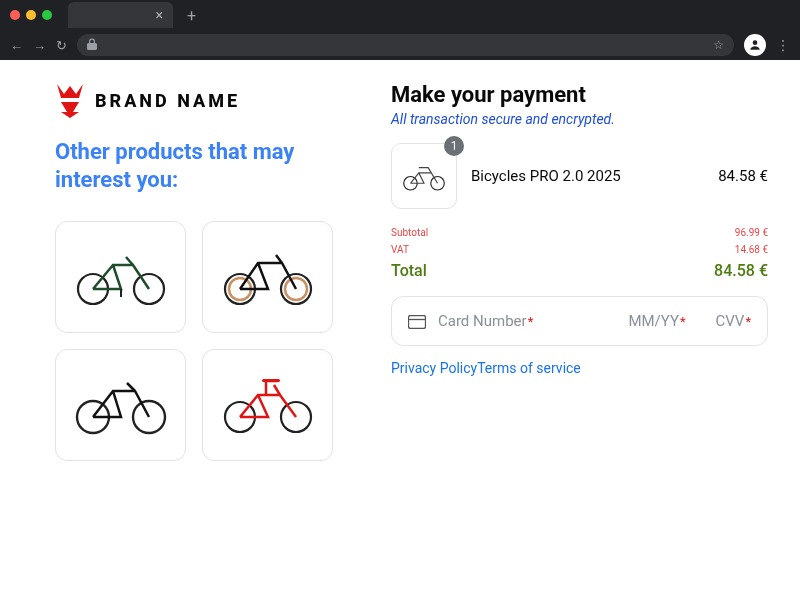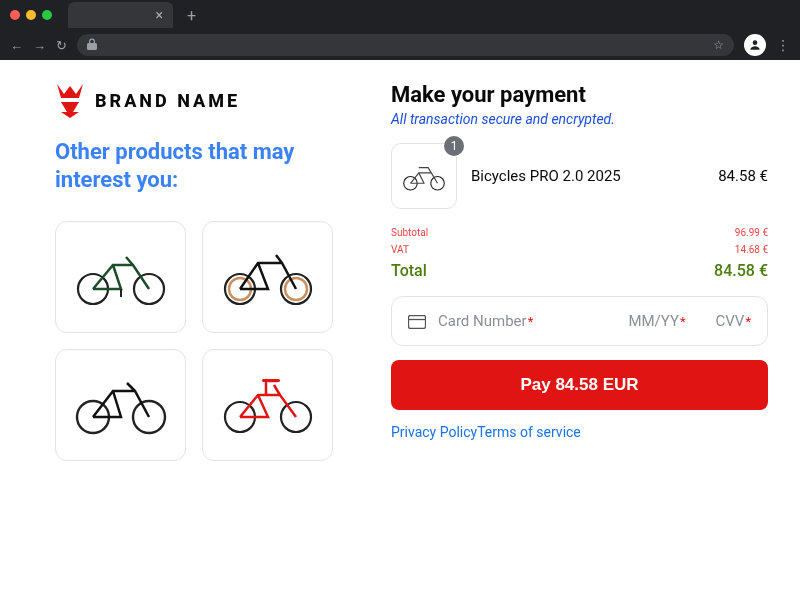--- a/index.html
+++ b/index.html
@@ -303,20 +303,19 @@
       <span class="ph ph-exp">
         <span>MM/YY</span>
           <span class="req">*</span>
       </span>
       <span class="ph">
         <span>CVV</span>
           <span class="req">*</span>
       </span>
     </div>
 
-    <button class="pay-btn">Pay 84.58 EUR</button>
 
     <div class="legal-row">
       <a href="#" class="legal-link">Privacy Policy</a>
       <a href="#" class="legal-link">Terms of service</a>
     </div>
   </div>
 </div>
 
 </body></html>

